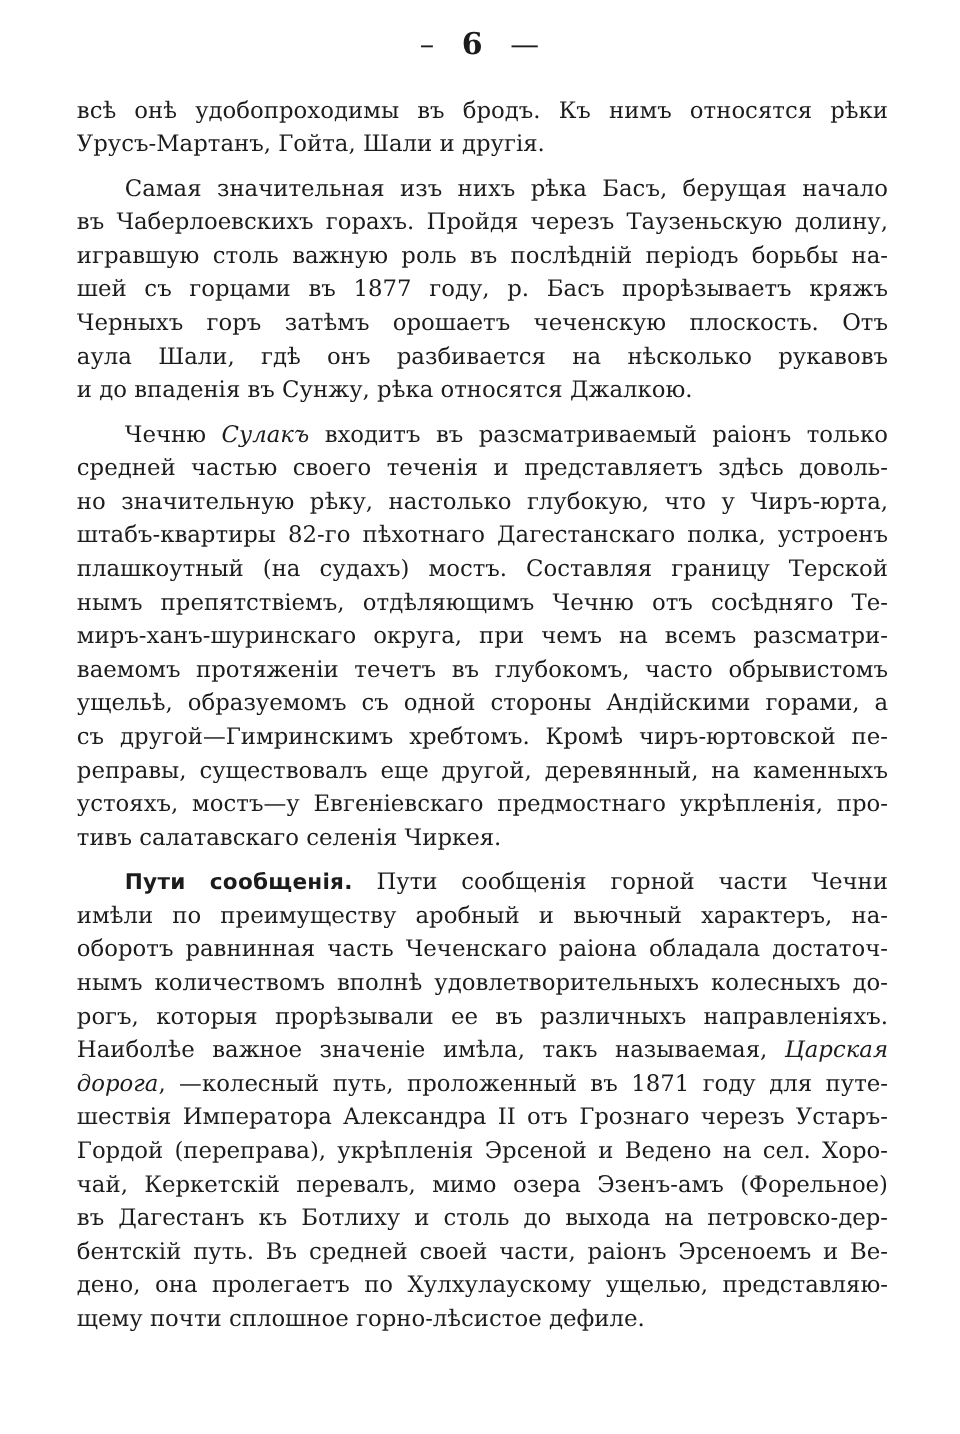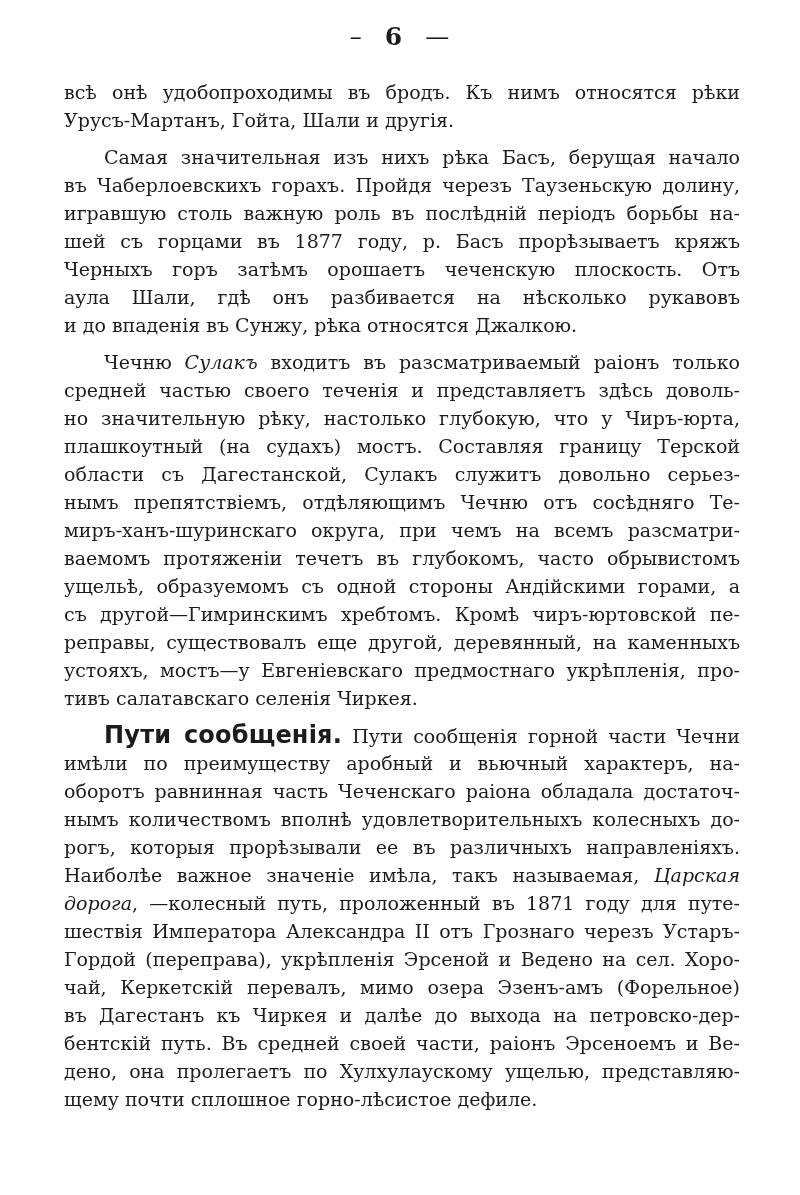--- a/index.html
+++ b/index.html
@@ -58,21 +58,21 @@
     text-align-last: left;
   }
   .line.firstline.indented {
     text-indent: 40px;
   }
   .seg-i { font-style: italic; }
   .seg-b {
     font-style: normal;
     font-weight: 700;
     font-family: "DejaVu Sans", "Liberation Sans", sans-serif;
-    font-size: 24px;
+    font-size: 18px;
     letter-spacing: 0.2px;
   }
 </style>
 </head>
 <body>
 
 <div class="page">
 
   <div class="page-header">
     <span class="dash">–</span><span class="num">6</span><span class="dash">—</span>
@@ -89,42 +89,42 @@
         <div class="line indented"><span>игравшую столь важную роль въ послѣдній періодъ борьбы на-</span></div>
         <div class="line indented"><span>шей съ горцами въ 1877 году, р. Басъ прорѣзываетъ кряжъ</span></div>
         <div class="line indented"><span>Черныхъ горъ затѣмъ орошаетъ чеченскую плоскость. Отъ</span></div>
         <div class="line indented"><span>аула Шали, гдѣ онъ разбивается на нѣсколько рукавовъ</span></div>
         <div class="line lastline indented"><span>и до впаденія въ Сунжу, рѣка относятся Джалкою.</span></div>
       </div>
       <div class="paragraph">
         <div class="line firstline indented"><span>Чечню </span><span class="seg-i">Сулакъ</span><span> входитъ въ разсматриваемый раіонъ только</span></div>
         <div class="line indented"><span>средней частью своего теченія и представляетъ здѣсь доволь-</span></div>
         <div class="line indented"><span>но значительную рѣку, настолько глубокую, что у Чиръ-юрта,</span></div>
+        <div class="line indented"><span>штабъ-квартиры 82-го пѣхотнаго Дагестанскаго полка, устроенъ</span></div>
         <div class="line indented"><span>плашкоутный (на судахъ) мостъ. Составляя границу Терской</span></div>
-        <div class="line indented"><span>области съ Дагестанской, Сулакъ служитъ довольно серьез-</span></div>
         <div class="line indented"><span>нымъ препятствіемъ, отдѣляющимъ Чечню отъ сосѣдняго Те-</span></div>
         <div class="line indented"><span>миръ-ханъ-шуринскаго округа, при чемъ на всемъ разсматри-</span></div>
         <div class="line indented"><span>ваемомъ протяженіи течетъ въ глубокомъ, часто обрывистомъ</span></div>
         <div class="line indented"><span>ущельѣ, образуемомъ съ одной стороны Андійскими горами, а</span></div>
         <div class="line indented"><span>съ другой—Гимринскимъ хребтомъ. Кромѣ чиръ-юртовской пе-</span></div>
         <div class="line indented"><span>реправы, существовалъ еще другой, деревянный, на каменныхъ</span></div>
         <div class="line indented"><span>устояхъ, мостъ—у Евгеніевскаго предмостнаго укрѣпленія, про-</span></div>
         <div class="line lastline indented"><span>тивъ салатавскаго селенія Чиркея.</span></div>
       </div>
       <div class="paragraph">
         <div class="line firstline indented"><span class="seg-b">Пути сообщенія.</span><span> Пути сообщенія горной части Чечни</span></div>
         <div class="line indented"><span>имѣли по преимуществу аробный и вьючный характеръ, на-</span></div>
         <div class="line indented"><span>оборотъ равнинная часть Чеченскаго раіона обладала достаточ-</span></div>
         <div class="line indented"><span>нымъ количествомъ вполнѣ удовлетворительныхъ колесныхъ до-</span></div>
         <div class="line indented"><span>рогъ, которыя прорѣзывали ее въ различныхъ направленіяхъ.</span></div>
         <div class="line indented"><span>Наиболѣе важное значеніе имѣла, такъ называемая, </span><span class="seg-i">Царская</span></div>
         <div class="line indented"><span class="seg-i">дорога</span><span>, —колесный путь, проложенный въ 1871 году для путе-</span></div>
         <div class="line indented"><span>шествія Императора Александра II отъ Грознаго черезъ Устаръ-</span></div>
         <div class="line indented"><span>Гордой (переправа), укрѣпленія Эрсеной и Ведено на сел. Хоро-</span></div>
         <div class="line indented"><span>чай, Керкетскій перевалъ, мимо озера Эзенъ-амъ (Форельное)</span></div>
-        <div class="line indented"><span>въ Дагестанъ къ Чиркея и далѣе до выхода на петровско-дер-</span></div>
+        <div class="line indented"><span>въ Дагестанъ къ Ботлиху и столь до выхода на петровско-дер-</span></div>
         <div class="line indented"><span>бентскій путь. Въ средней своей части, раіонъ Эрсеноемъ и Ве-</span></div>
         <div class="line indented"><span>дено, она пролегаетъ по Хулхулаускому ущелью, представляю-</span></div>
         <div class="line lastline indented"><span>щему почти сплошное горно-лѣсистое дефиле.</span></div>
       </div>
     </div>
 
 </div>
 
 </body></html>

